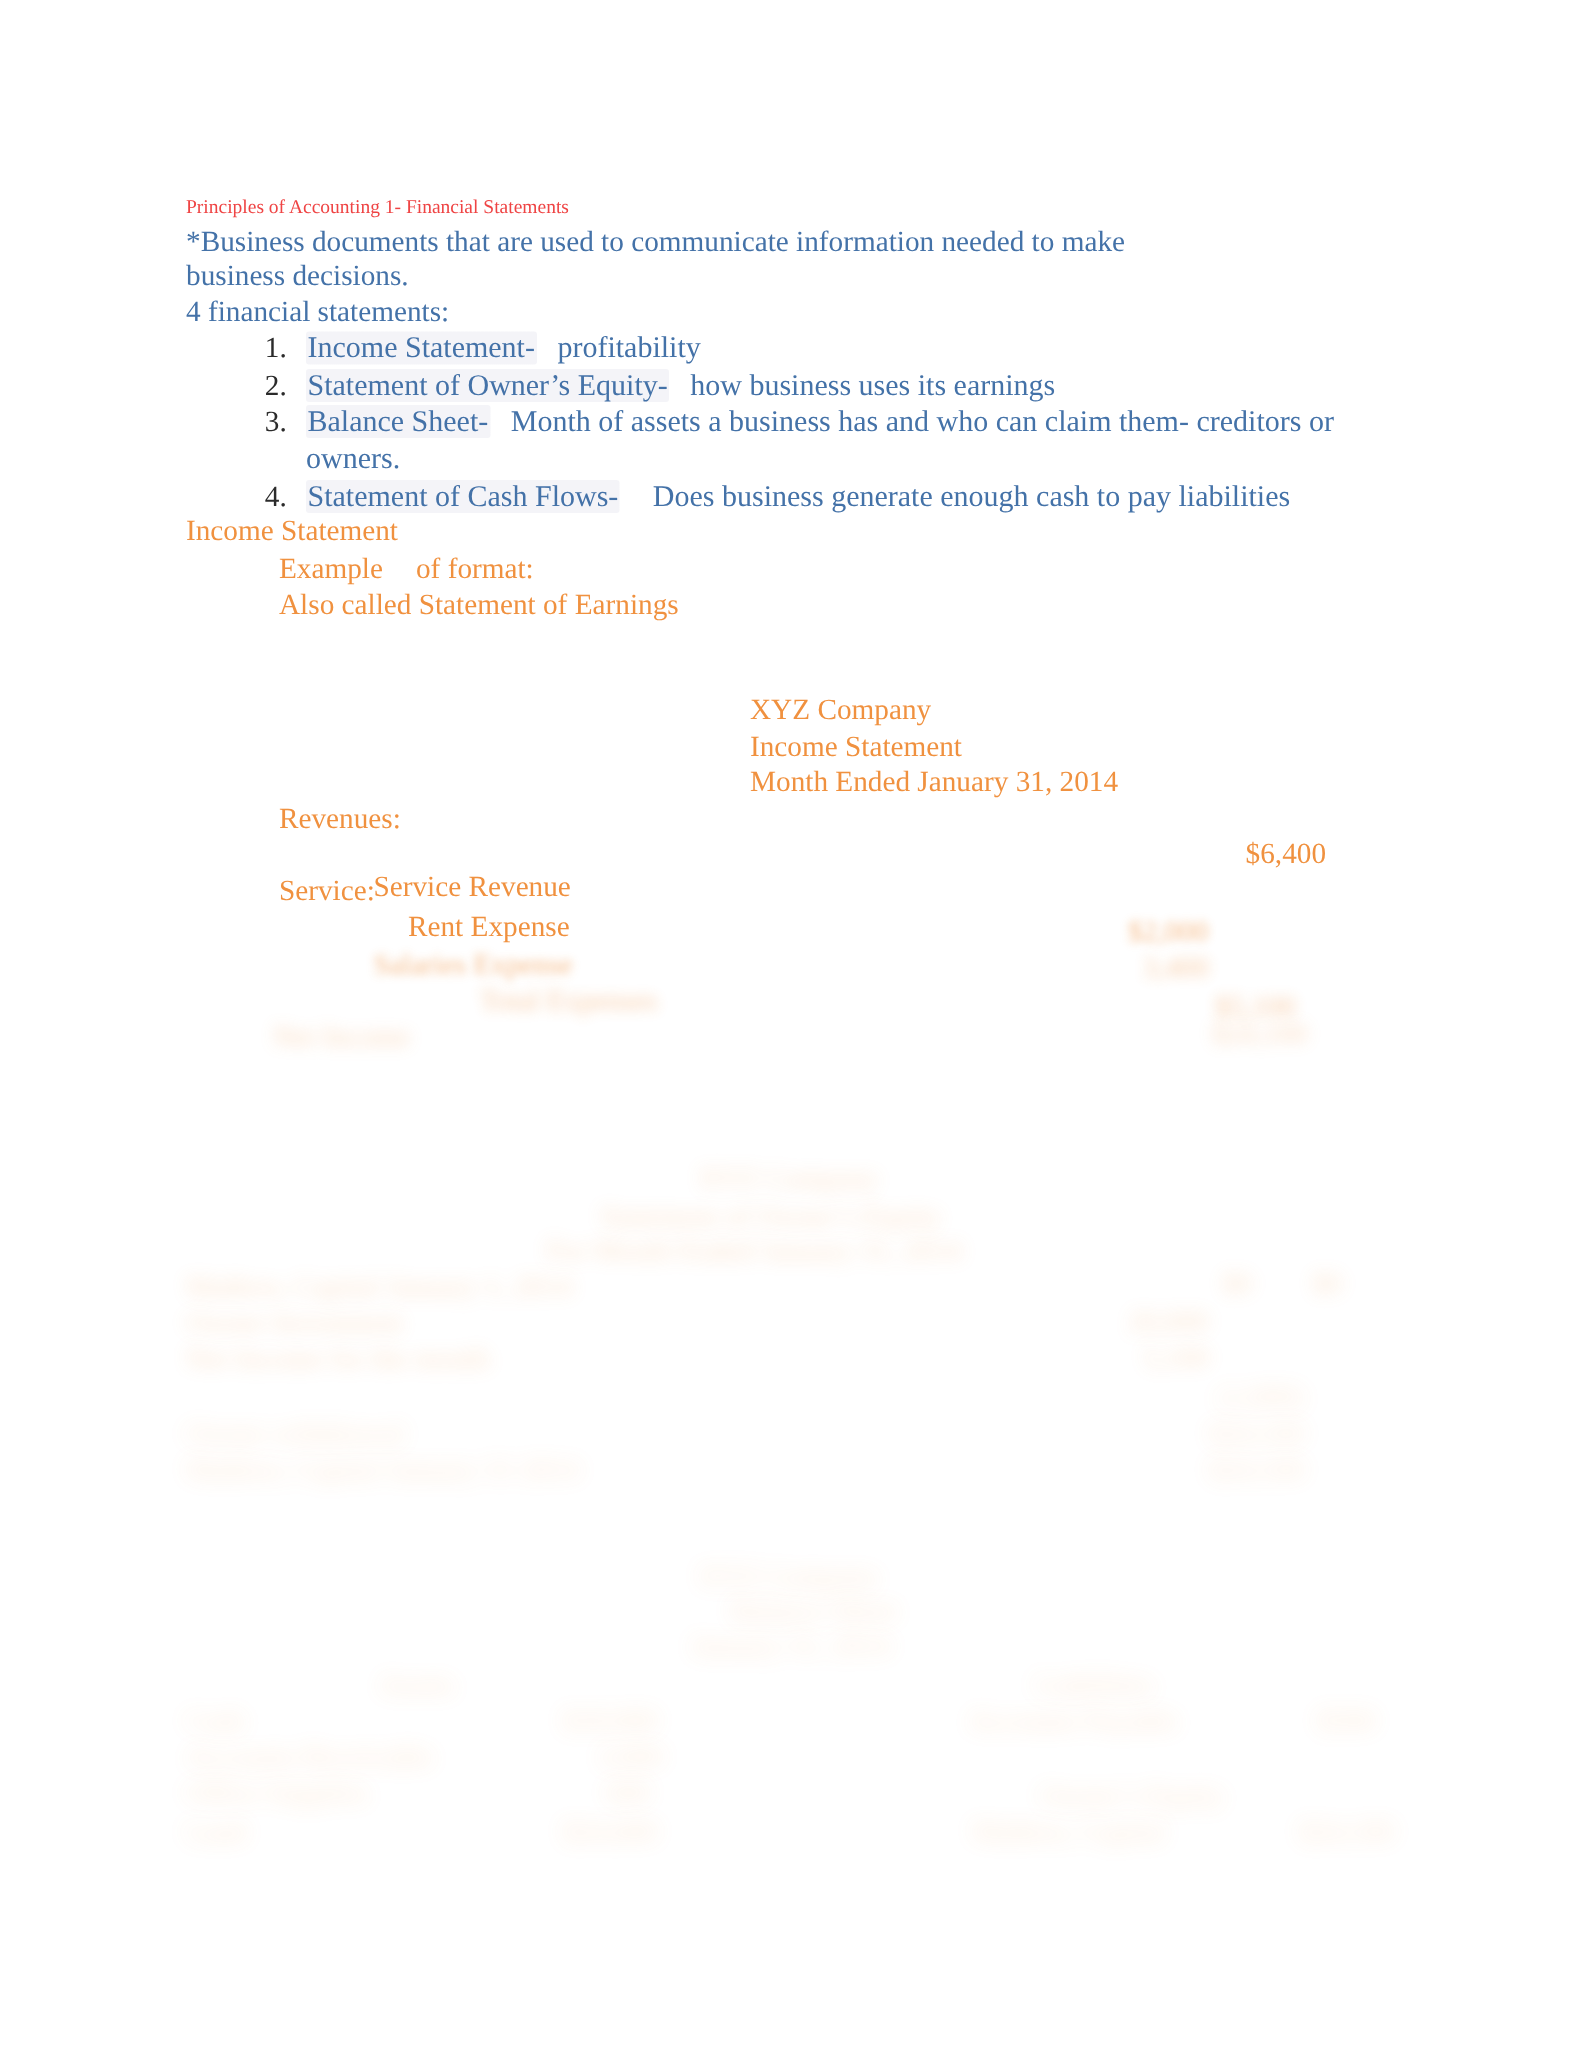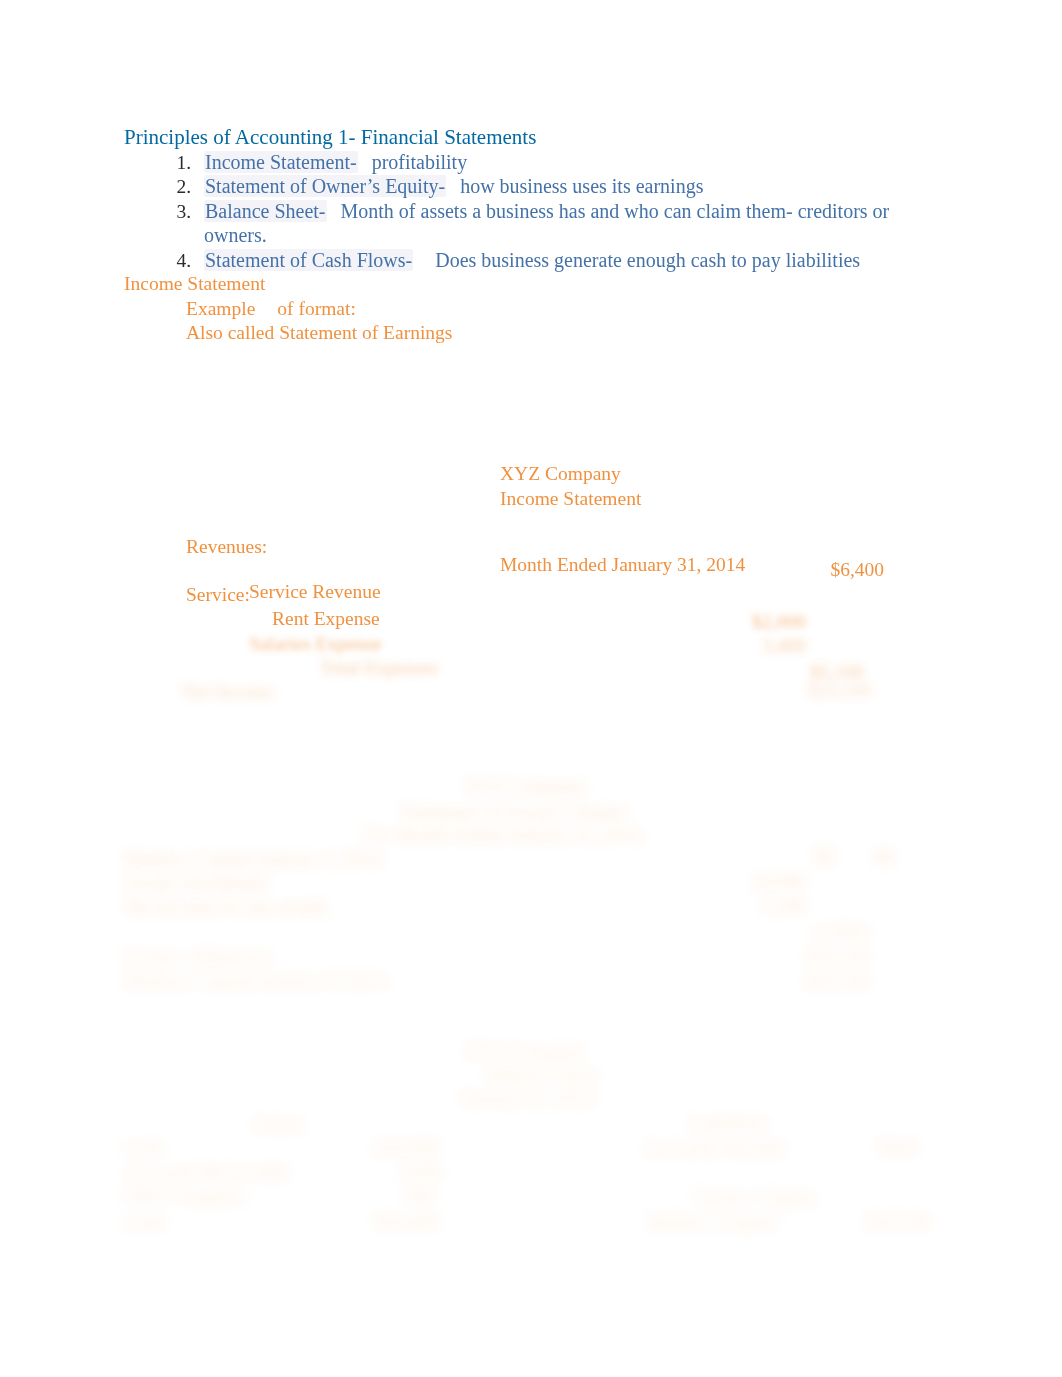--- a/index.html
+++ b/index.html
@@ -26,23 +26,23 @@
 
   .content {
     position: absolute;
     left: 124px;
     top: 126px;
     width: 820px;
   }
 
   
   .doc-title {
-    font-size: 21px;
+    font-size: 13px;
     line-height: 23.5px;
-    color: #0369a1;
+    color: #ef4444;
     white-space: nowrap;
   }
 
   .blue {
     color: #4472A8;
   }
 
   .intro-line {
     font-size: 19.5px;
     line-height: 23.6px;
@@ -134,20 +134,25 @@
 </style>
 </head>
 <body>
 
 <div class="page">
 
   <div class="content">
 
     <div class="doc-title">Principles of Accounting 1- Financial Statements</div>
 
+    <div class="intro-block">
+      <div class="intro-line blue">*Business documents that are used to communicate information needed to make</div>
+      <div class="intro-line blue">business decisions.</div>
+      <div class="intro-line blue">4 financial statements:</div>
+    </div>
 
     <ol class="olist">
       <li>
         <span class="term">Income Statement-</span><span class="gap-s"></span><span>profitability</span>
       </li>
       <li>
         <span class="term">Statement of Owner’s Equity-</span><span class="gap-s"></span><span>how business uses its earnings</span>
       </li>
       <li>
         <span class="term">Balance Sheet-</span><span class="gap-s"></span><span>Month of assets a business has and who can claim them-</span>
@@ -161,21 +166,21 @@
 
     <div class="sec-head orange">Income Statement</div>
     <div class="sec-head orange indent2">
       <span>Example</span><span class="gap-m"></span><span>of format:</span>
     </div>
     <div class="sec-head orange indent1">Also called Statement of Earnings</div>
   </div>
 
   <div class="stmt-head" style="top:462px;">XYZ Company</div>
   <div class="stmt-head" style="top:487px;">Income Statement</div>
-  <div class="stmt-head" style="top:510px;margin-top:43px;">Month Ended January 31, 2014</div>
+  <div class="stmt-head" style="top:510px;">Month Ended January 31, 2014</div>
 
   <div class="row" style="left:186px; top:535px;">Revenues:</div>
   <div class="row" style="left:249px; top:580px;">Service Revenue</div>
   <div class="amount" style="left:742px; top:558px; width:142px;">$6,400</div>
   <div class="row" style="left:186px; top:583px;">Service:</div>
   <div class="row" style="left:249px; top:607px;margin-left:23px;">Rent Expense</div>
 
   <div class="blur-layer b1" style="left:249px; top:632px;">Salaries Expense</div>
   <div class="blur-layer b1" style="left:752px; top:610px;">$2,000</div>
   <div class="blur-layer b2" style="left:320px; top:656px;">Total Expenses</div>

